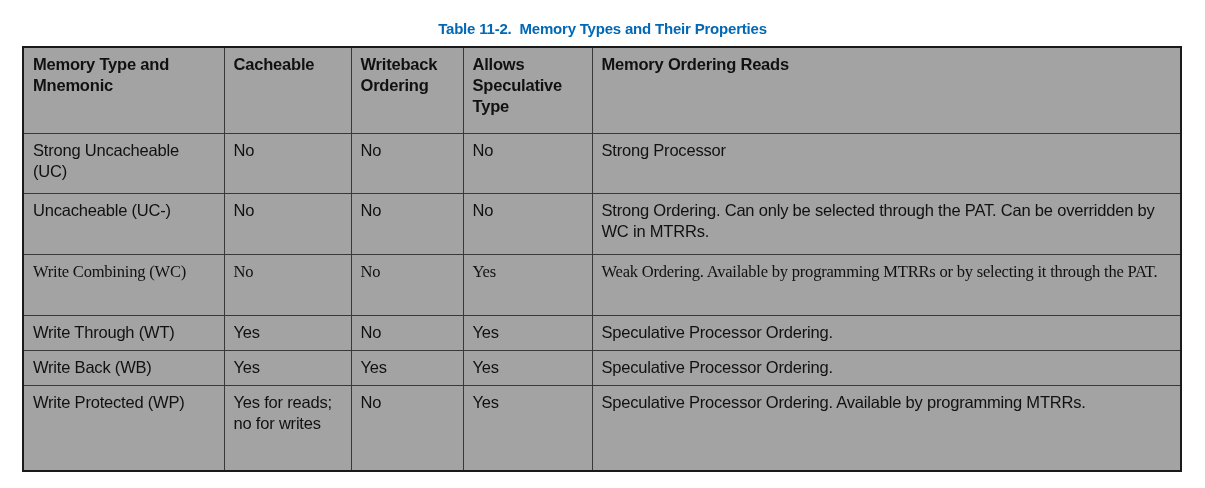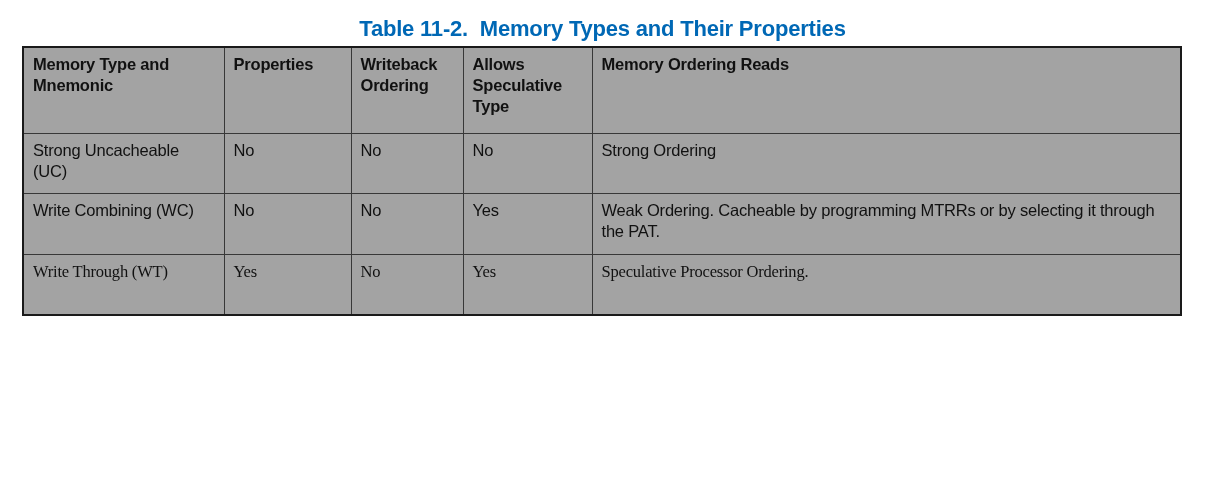--- a/index.html
+++ b/index.html
@@ -6,21 +6,21 @@
   html, body {
     width: 1205px; height: 488px;
     background: #ffffff;
     font-family: "Liberation Sans", sans-serif;
     color: #111111;
     overflow: hidden;
   }
   .page-title {
     padding-top: 18px;
     text-align: center;
-    font-size: 22px;
+    font-size: 15px;
     font-weight: bold;
     color: #0068b5;
     white-space: pre;
     letter-spacing: -0.2px;
     line-height: 22px;
   }
   table.mem-table {
     border-collapse: collapse;
     table-layout: fixed;
     width: 1158px;
@@ -64,42 +64,63 @@
   <colgroup>
     <col class="c1">
       <col class="c2">
       <col class="c3">
       <col class="c4">
       <col class="c5">
   </colgroup>
   <thead>
     <tr>
       <th>Memory Type and Mnemonic</th>
-      <th>Properties</th>
+      <th>Cacheable</th>
       <th>Writeback Ordering</th>
       <th>Allows Speculative Type</th>
       <th>Memory Ordering Reads</th>
     </tr>
   </thead>
   <tbody>
     <tr>
       <td>Strong Uncacheable (UC)</td>
       <td>No</td>
       <td>No</td>
       <td>No</td>
-      <td>Strong Ordering</td>
+      <td>Strong Processor</td>
+    </tr>
+    <tr>
+      <td>Uncacheable (UC-)</td>
+      <td>No</td>
+      <td>No</td>
+      <td>No</td>
+      <td>Strong Ordering. Can only be selected through the PAT. Can be overridden by WC in MTRRs.</td>
     </tr>
     <tr>
       <td>Write Combining (WC)</td>
       <td>No</td>
       <td>No</td>
       <td>Yes</td>
-      <td>Weak Ordering. Cacheable by programming MTRRs or by selecting it through the PAT.</td>
+      <td>Weak Ordering. Available by programming MTRRs or by selecting it through the PAT.</td>
     </tr>
     <tr>
       <td>Write Through (WT)</td>
       <td>Yes</td>
       <td>No</td>
       <td>Yes</td>
       <td>Speculative Processor Ordering.</td>
     </tr>
+    <tr>
+      <td>Write Back (WB)</td>
+      <td>Yes</td>
+      <td>Yes</td>
+      <td>Yes</td>
+      <td>Speculative Processor Ordering.</td>
+    </tr>
+    <tr>
+      <td>Write Protected (WP)</td>
+      <td>Yes for reads; no for writes</td>
+      <td>No</td>
+      <td>Yes</td>
+      <td>Speculative Processor Ordering. Available by programming MTRRs.</td>
+    </tr>
   </tbody>
 </table>
 
 </body></html>

